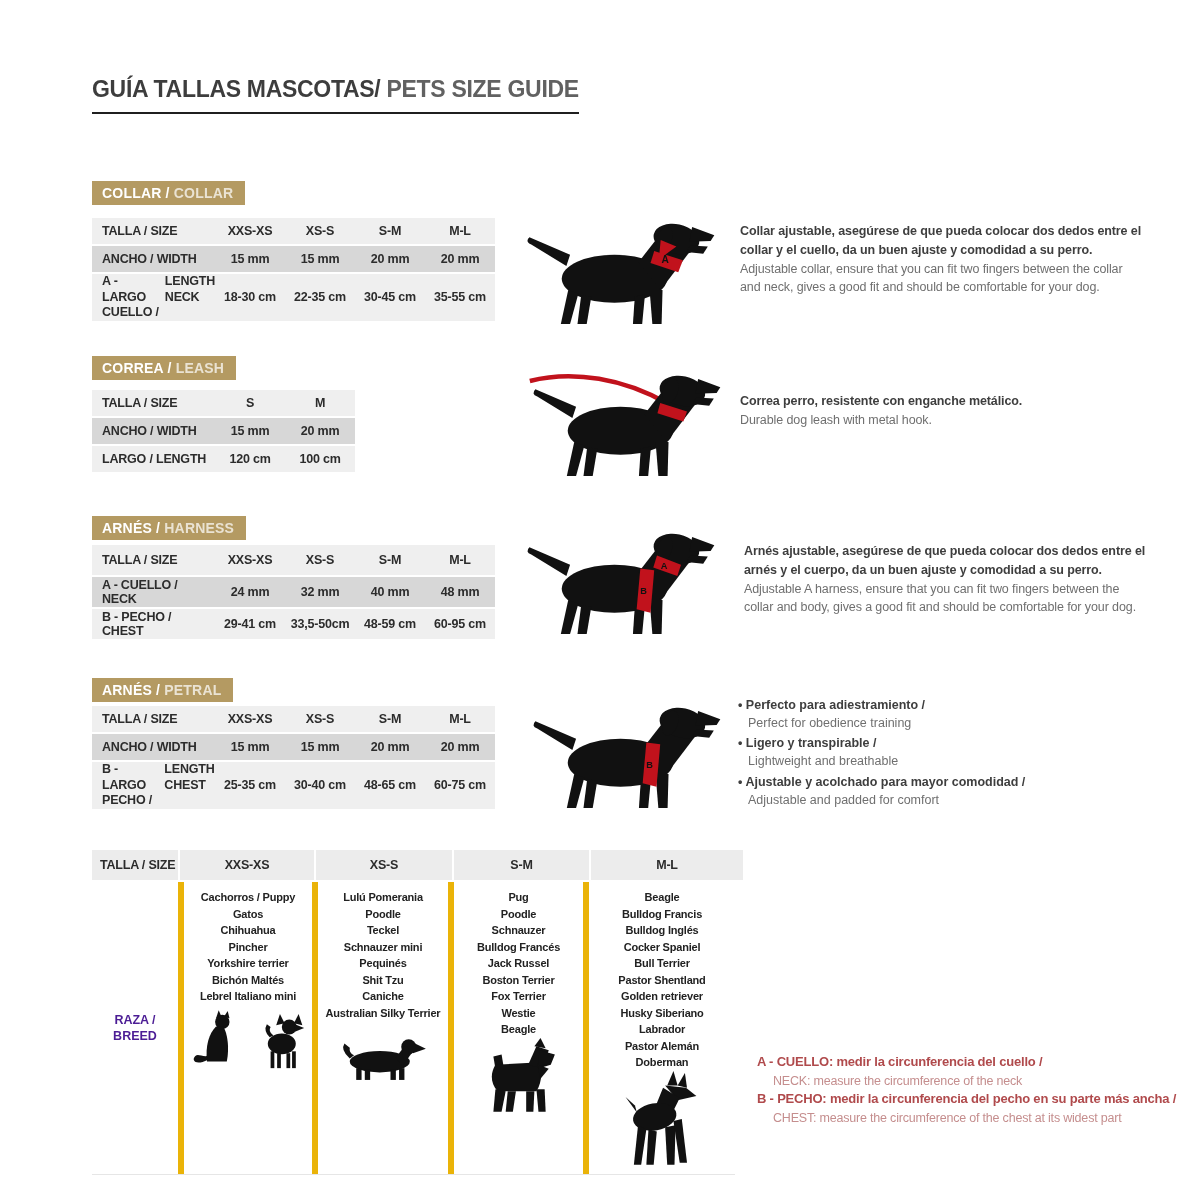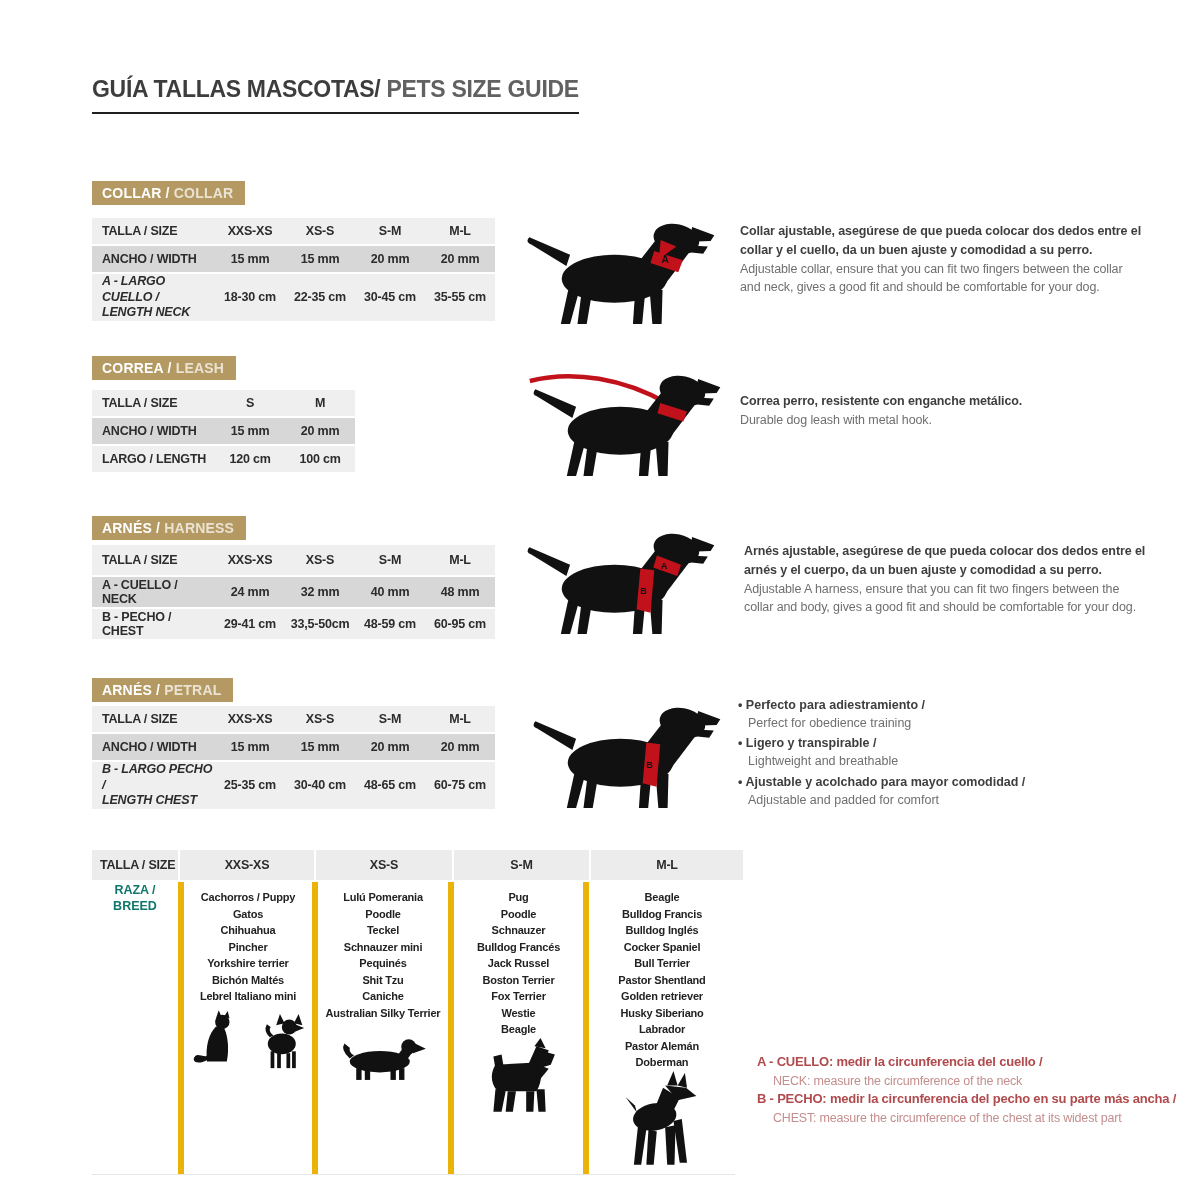--- a/index.html
+++ b/index.html
@@ -26,21 +26,21 @@
   .srow{display:grid;grid-template-columns:123px 70px 70px 70px 70px;}
   .srow.two-col{grid-template-columns:123px 70px 70px;}
   .srow.head{background:#efefef;min-height:26px;}
   .srow.dark{background:#d7d7d7;min-height:26px;}
   .srow.light{background:#efefef;min-height:26px;}
   .srow.tall{min-height:44px;}
   .srow.h30{min-height:30px;}
   .cell{display:flex;align-items:center;justify-content:center;
         font-size:12.5px;font-weight:bold;color:#2c2c2c;letter-spacing:-0.2px;}
   .cell.lbl{justify-content:flex-start;padding-left:10px;text-align:left;}
-  .cell.lbl.two{flex-direction:column;align-items:flex-start;justify-content:center;line-height:1.25;font-style:italic;}
+  .cell.lbl.two{flex-direction:row;align-items:flex-start;justify-content:center;line-height:1.25;}
 
   
   .dogbox{position:absolute;}
 
   
   .desc{position:absolute;width:402px;font-size:12.5px;line-height:1.5;letter-spacing:-0.1px;}
   .desc .es{font-weight:bold;color:#3e3e3e;}
   .desc .en{color:#6f6f6f;}
   .bullets{position:absolute;width:402px;font-size:12.5px;line-height:1.45;}
   .bullet{margin-bottom:2px;}
@@ -49,22 +49,22 @@
   .bullet .en{color:#6f6f6f;padding-left:10px;}
 
   
   .btable{position:absolute;left:92px;top:850px;width:643px;}
   .bt-head{display:grid;grid-template-columns:86px 134px 136px 135px 152px;gap:2px;}
   .bt-hcell{background:#ececec;min-height:30px;display:flex;align-items:center;justify-content:center;
             font-size:12.5px;font-weight:bold;letter-spacing:-0.2px;color:#2c2c2c;}
   .bt-hcell.lblh{justify-content:flex-start;padding-left:8px;}
   .bt-body{display:grid;grid-template-columns:86px 134px 136px 135px 152px;margin-top:2px;
            border-bottom:1px solid #e6e6e6;}
-  .bt-label{display:flex;flex-direction:column;align-items:center;
-            font-size:12.5px;font-weight:bold;line-height:1.3;color:#0f766e;}
+  .bt-label{display:flex;flex-direction:column;align-items:center;justify-content:center;
+            font-size:12.5px;font-weight:bold;line-height:1.3;color:#4c1d95;}
   .bt-col{border-left:6px solid #eab308;display:flex;flex-direction:column;
           justify-content:flex-start;min-height:252px;}
   .blist{padding-top:7px;text-align:center;font-size:11px;font-weight:bold;
          line-height:1.5;color:#222222;letter-spacing:-0.2px;}
   .animals{display:flex;justify-content:center;align-items:flex-end;gap:8px;padding-bottom:3px;}
 
   
   .notes{position:absolute;left:757px;top:1053px;width:420px;font-size:13px;line-height:1.45;letter-spacing:-0.2px;}
   .note-es{font-weight:bold;color:#b04a4c;}
   .note-en{color:#c58e8e;padding-left:16px;font-size:12.5px;}

